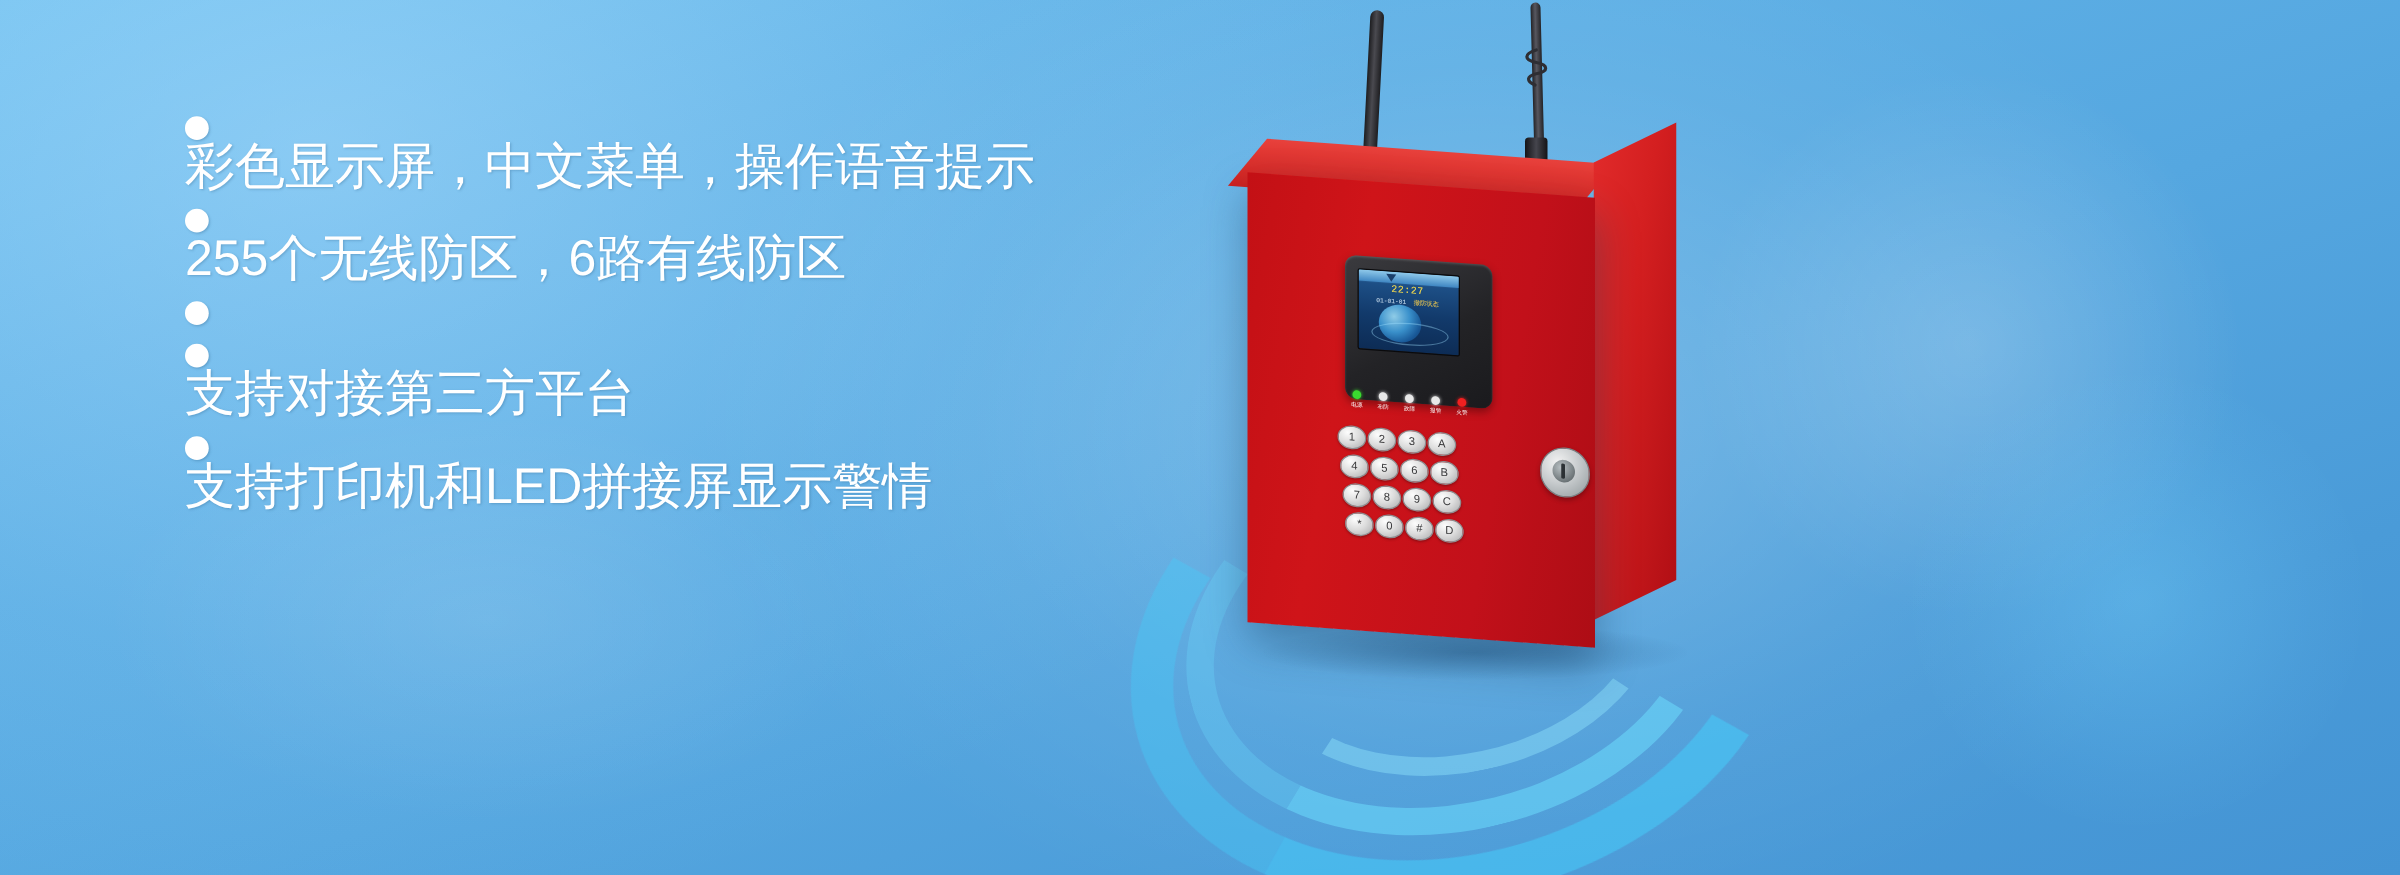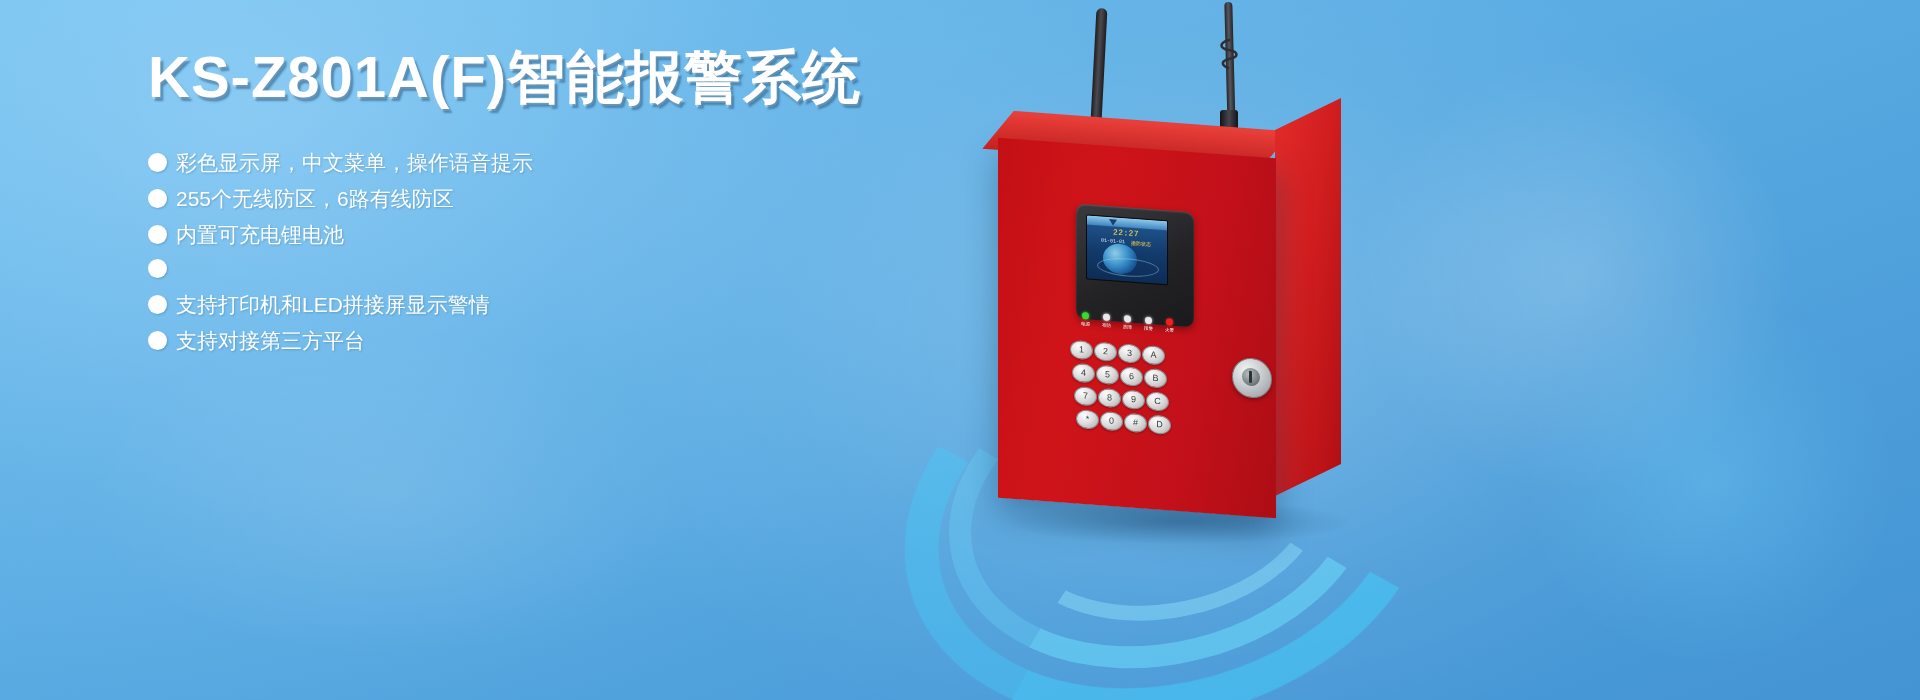--- a/index.html
+++ b/index.html
@@ -33,24 +33,25 @@
 
   
   #text-block{position:absolute;left:148px;top:48px;width:820px;}
   #title{
     font-size:58px;font-weight:bold;color:#ffffff;letter-spacing:1px;
     line-height:1.0;white-space:nowrap;
     text-shadow:3px 4px 2px rgba(40,90,130,0.55), 1px 2px 0px rgba(255,255,255,0.4);
   }
   #feature-list{list-style:none;margin:46px 0 0 0;padding:0;}
   #feature-list li{
-    display:flex;align-items:flex-end;
-    color:#ffffff;font-size:21px;line-height:1.0;margin-bottom:15px;
+    display:flex;align-items:flex-start;
+    color:#ffffff;font-size:40px;line-height:1.0;margin-bottom:15px;
     text-shadow:1px 1px 2px rgba(40,90,130,0.30);
     white-space:nowrap;
+    flex-direction:column;
   }
   .bullet{
     display:inline-block;width:19px;height:19px;border-radius:50%;
     background:#ffffff;margin-right:9px;flex:0 0 auto;
     box-shadow:1px 1px 2px rgba(40,90,130,0.30);
     position:relative;top:-1px;
   }
   .feat-text{display:inline-block;}
 
   
@@ -150,44 +151,39 @@
 <div id="banner">
 
   <div class="glow-a"></div>
   <div class="glow-b"></div>
   <div class="glow-c"></div>
   <div class="swirl swirl1"></div>
   <div class="swirl swirl2"></div>
   <div class="swirl swirl3"></div>
 
   <div id="text-block">
-    <div id="title">KS-Z801A(F)智能报警系统</div>
     <ul id="feature-list">
       <li>
         <span class="bullet"></span>
         <span class="feat-text">彩色显示屏，中文菜单，操作语音提示</span>
       </li>
       <li>
         <span class="bullet"></span>
         <span class="feat-text">255个无线防区，6路有线防区</span>
       </li>
       <li>
         <span class="bullet"></span>
-        <span class="feat-text">内置可充电锂电池</span>
-      </li>
-      <li>
-        <span class="bullet"></span>
+      </li>
+      <li>
+        <span class="bullet"></span>
+        <span class="feat-text">支持对接第三方平台</span>
       </li>
       <li>
         <span class="bullet"></span>
         <span class="feat-text">支持打印机和LED拼接屏显示警情</span>
-      </li>
-      <li>
-        <span class="bullet"></span>
-        <span class="feat-text">支持对接第三方平台</span>
       </li>
     </ul>
   </div>
 
   <div id="device">
 
     <div id="panel-shadow"></div>
 
     <div class="ant" id="antenna-left"></div>
     <div class="ant" id="antenna-left-base"></div>

